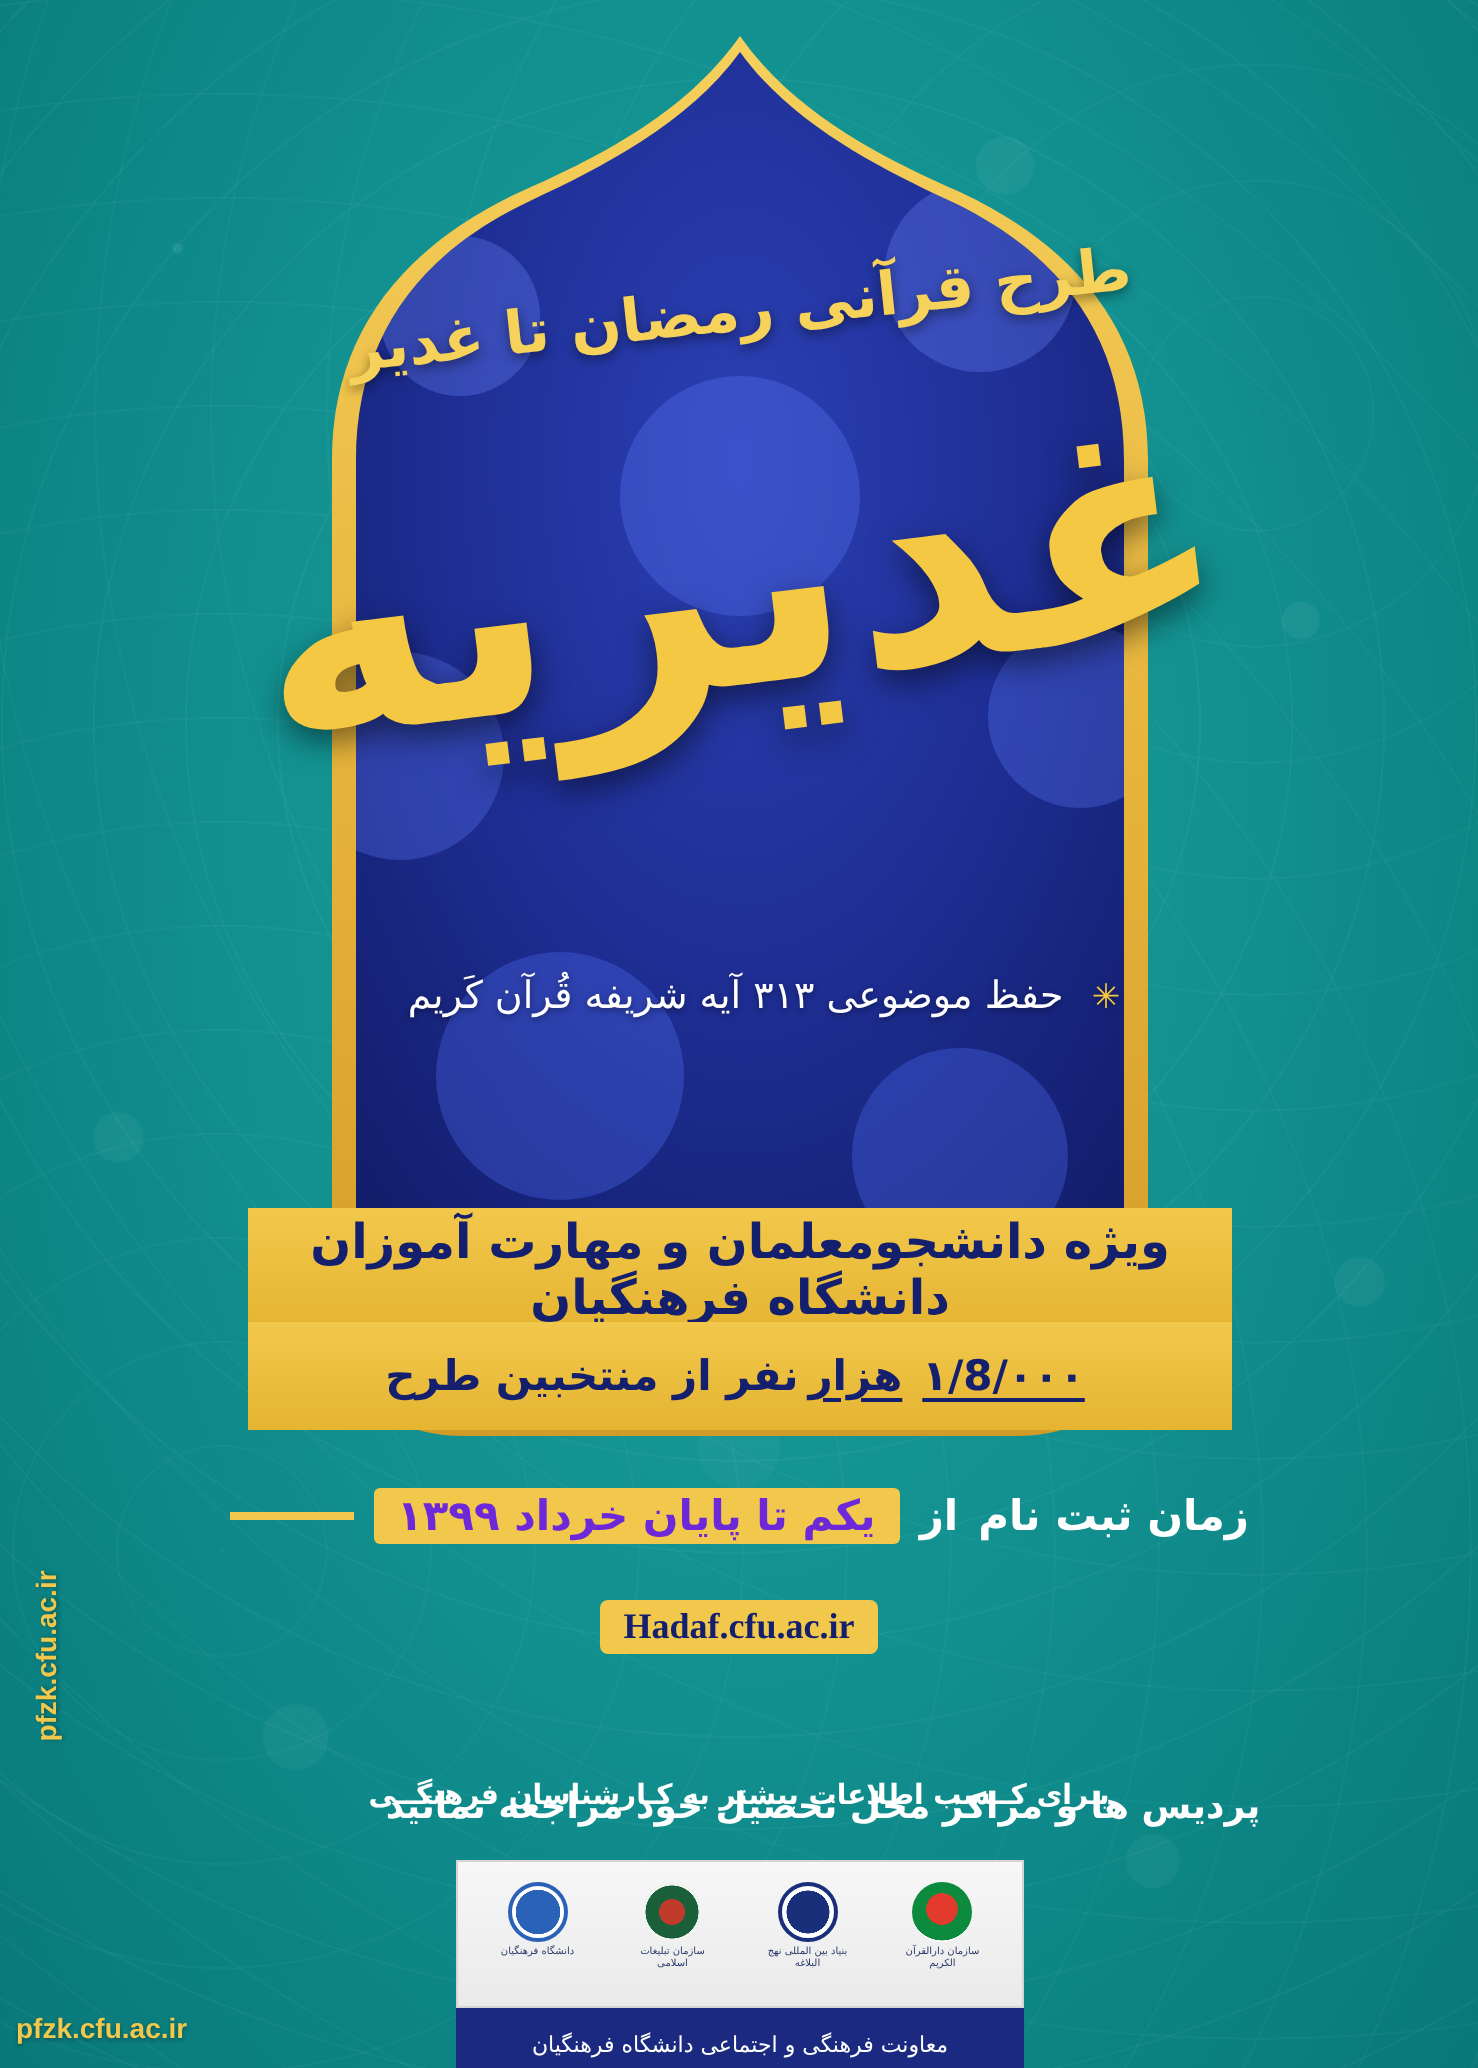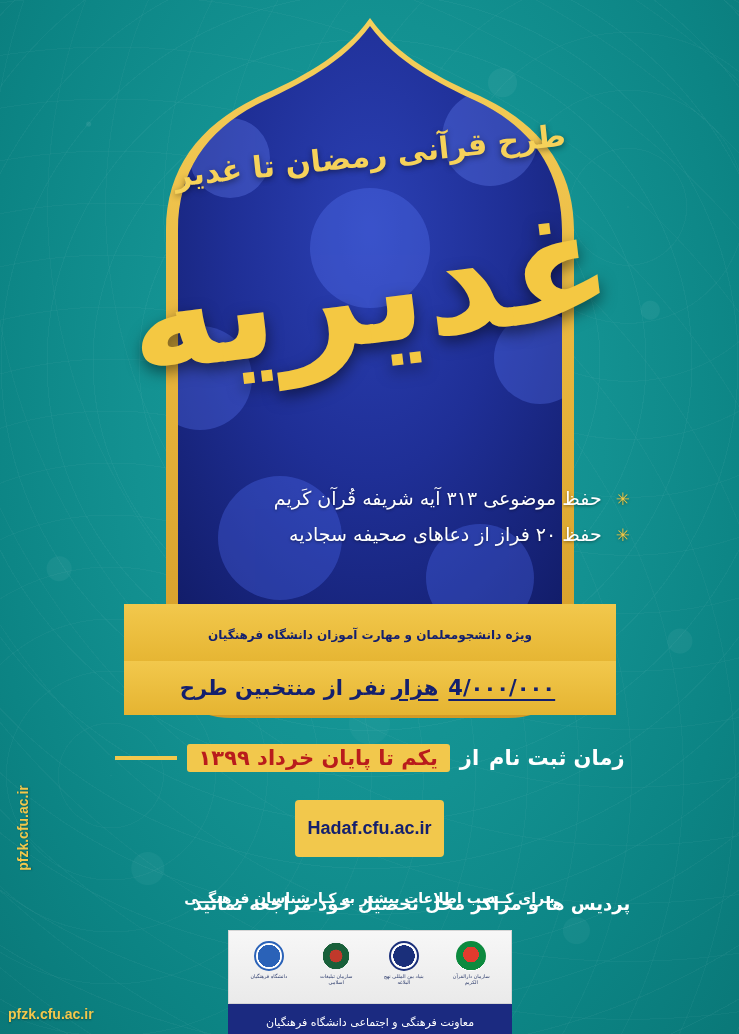--- a/index.html
+++ b/index.html
@@ -91,24 +91,24 @@
     direction: rtl;
     transform: rotate(-7deg);
     text-shadow: 0 6px 16px rgba(0,0,0,.5);
     white-space: nowrap;
   }
 
   
   .bullets {
     position: absolute;
     top: 455px;
-    left: 0;
+    left: 12px;
     width: 100%;
     direction: rtl;
-    text-align: right;
+    text-align: center;
     color: #ffffff;
   }
   .bullet-row {
     font-size: 19px;
     margin: 14px 0;
     letter-spacing: 0.2px;
     text-shadow: 0 1px 3px rgba(0,0,0,.4);
   }
   .bullet-star {
     color: #f4c842;
@@ -123,21 +123,21 @@
     width: 492px;
     background: linear-gradient(180deg, #f2c84c 0%, #e5b431 100%);
     color: #14206e;
     text-align: center;
     direction: rtl;
     font-weight: bold;
     display: flex;
     align-items: center;
     justify-content: center;
   }
-  .band-1 { top: 586px; height: 62px; font-size: 12px; }
+  .band-1 { top: 586px; height: 62px; font-size: 24px; }
   .band-2 { top: 643px; height: 54px; font-size: 21px; }
   .band-2 .uline { text-decoration: underline; text-underline-offset: 4px; }
 
   
   .teal-block {
     position: absolute;
     left: 0;
     width: 100%;
     direction: rtl;
     text-align: center;
@@ -147,21 +147,21 @@
     top: 744px;
     font-size: 21px;
     font-weight: bold;
     display: flex;
     align-items: center;
     justify-content: center;
     gap: 10px;
   }
   .reg-time .gold-chip {
     background: #f2c84c;
-    color: #b91c1c;
+    color: #6d28d9;
     padding: 2px 12px;
     border-radius: 3px;
     font-size: 21px;
     font-weight: bold;
   }
   .dash {
     width: 62px;
     height: 4px;
     background: #f2c84c;
     display: inline-block;
@@ -171,26 +171,26 @@
     font-size: 20px;
     font-weight: bold;
     display: flex;
     align-items: center;
     justify-content: center;
     gap: 10px;
   }
   .url-chip {
     background: #f2c84c;
     color: #14206e;
-    padding: 18px 12px;
+    padding: 3px 12px;
     border-radius: 4px;
     font-size: 18px;
     font-weight: bold;
     direction: ltr;
-    font-family: Liberation Sans, sans-serif;
+    font-family: Liberation Serif, serif;
   }
   .info-1 { top: 890px; font-size: 14px; font-weight: bold; letter-spacing: 2px; }
   .info-2 { top: 893px; font-size: 18px; font-weight: bold; padding-left: 42px; }
 
   
   .footer-bar {
     position: absolute;
     left: 228px;
     top: 930px;
     width: 284px;
@@ -333,30 +333,26 @@
 
     <div class="top-title">طرح قرآنی رمضان تا غدیر</div>
 
     <div class="mega-title">غدیریه</div>
 
     <div class="bullets">
       <div class="bullet-row">
         <span class="bullet-star">✳</span>
         <span>حفظ موضوعی ۳۱۳ آیه شریفه قُرآن کَریم</span>
       </div>
-      <div class="bullet-row">
-        <span class="bullet-star">✳</span>
-        <span>حفظ ۲۰ فراز از دعاهای صحیفه سجادیه</span>
-      </div>
     </div>
 
     <div class="gold-band band-1">ویژه دانشجومعلمان و مهارت آموزان دانشگاه فرهنگیان</div>
 
     <div class="gold-band band-2">
-      <span style="margin:0 5px" class="uline">4/۰۰۰/۰۰۰</span>
+      <span style="margin:0 5px" class="uline">۱/8/۰۰۰</span>
       <span style="margin:0 5px" class="uline">هزار</span>
       <span>نفر از منتخبین طرح</span>
     </div>
   </div>
 
   <div class="teal-block reg-time">
     <span>زمان ثبت نام</span>
     <span>از</span>
     <span class="gold-chip">یکم تا پایان خرداد ۱۳۹۹</span>
     <span class="dash"></span>

